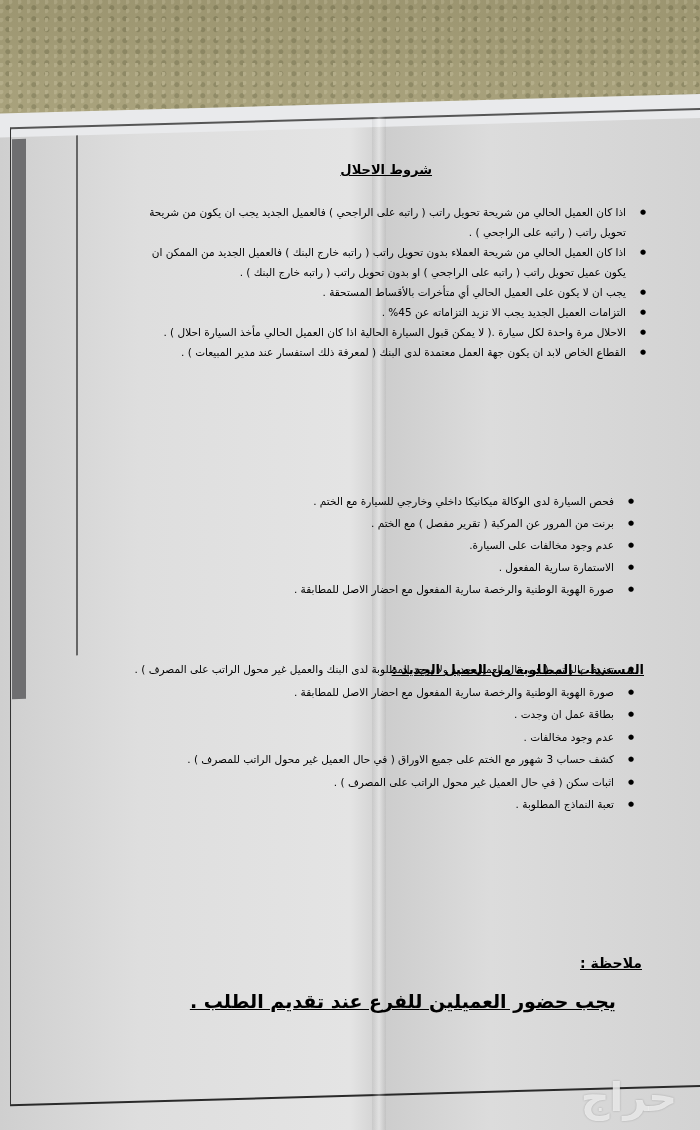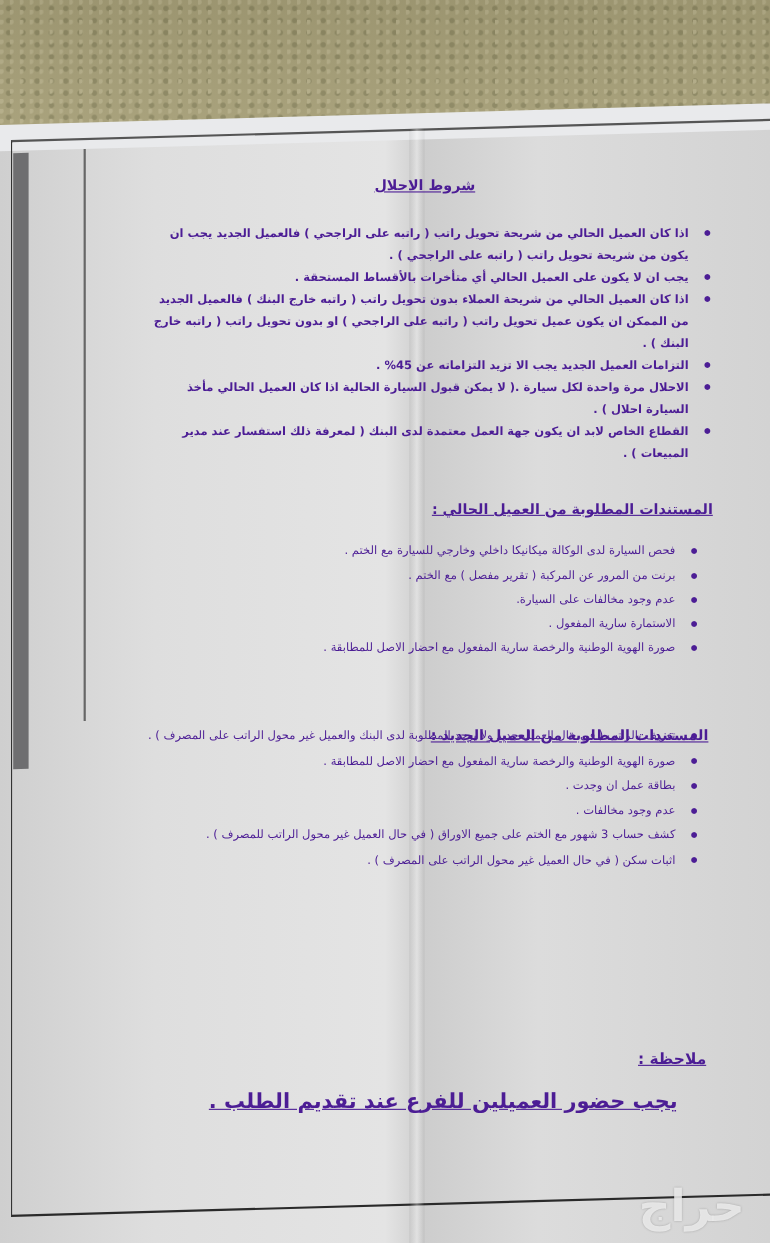--- a/index.html
+++ b/index.html
@@ -39,21 +39,21 @@
       border-left:1.5px solid #333; border-bottom:2px solid #2a2a2a;
       border-top:2px solid #555;
     }
     .vline {
       position:absolute; left:76px; top:10px; width:1.5px; height:520px;
       background:#666;
     }
     .content {
       position:absolute; left:0; top:0; width:700px; height:1130px;
       direction: rtl;
-      color:#4c1d95;
+      color:#000000;
     }
     .title {
       position:absolute; right:268px; top:162px;
       font-size:13px; font-weight:bold; text-decoration:underline;
     }
     .section-head {
       position:absolute; font-size:13px; font-weight:bold; text-decoration:underline;
     }
     ul.items {
       position:absolute; margin:0; padding:0; list-style:none;
@@ -88,47 +88,47 @@
   <div class="paper-top-lip"></div>
   <div class="border-frame"></div>
   <div class="left-bar"></div>
   <div class="vline"></div>
   <div class="fold-line"></div>
 </div>
 
 <div class="content">
   <div class="title">شروط الاحلال</div>
 
-  <ul class="items" style="right:52px; top:202px; width:520px;font-weight:bold;">
+  <ul class="items" style="right:52px; top:202px; width:520px;">
     <li>اذا كان العميل الحالي من شريحة تحويل راتب ( راتبه على الراجحي ) فالعميل الجديد يجب ان يكون من شريحة تحويل راتب ( راتبه على الراجحي ) .</li>
+    <li>اذا كان العميل الحالي من شريحة العملاء بدون تحويل راتب ( راتبه خارج البنك ) فالعميل الجديد من الممكن ان يكون عميل تحويل راتب ( راتبه على الراجحي ) او بدون تحويل راتب ( راتبه خارج البنك ) .</li>
     <li>يجب ان لا يكون على العميل الحالي أي متأخرات بالأقساط المستحقة .</li>
-    <li>اذا كان العميل الحالي من شريحة العملاء بدون تحويل راتب ( راتبه خارج البنك ) فالعميل الجديد من الممكن ان يكون عميل تحويل راتب ( راتبه على الراجحي ) او بدون تحويل راتب ( راتبه خارج البنك ) .</li>
     <li>التزامات العميل الجديد يجب الا تزيد التزاماته عن 45% .</li>
     <li>الاحلال مرة واحدة لكل سيارة .( لا يمكن قبول السيارة الحالية اذا كان العميل الحالي مأخذ السيارة احلال ) .</li>
     <li>القطاع الخاص لابد ان يكون جهة العمل معتمدة لدى البنك ( لمعرفة ذلك استفسار عند مدير المبيعات ) .</li>
   </ul>
 
-  <div class="section-head" style="right:52px; top:456px;">المستندات المطلوبة من العميل الحالي :</div>
 
   <ul class="items" style="right:64px; top:490px; width:520px; line-height:22px;">
     <li>فحص السيارة لدى الوكالة ميكانيكا داخلي وخارجي للسيارة مع الختم .</li>
     <li>برنت من المرور عن المركبة ( تقرير مفصل ) مع الختم .</li>
     <li>عدم وجود مخالفات على السيارة.</li>
     <li>الاستمارة سارية المفعول .</li>
     <li>صورة الهوية الوطنية والرخصة سارية المفعول مع احضار الاصل للمطابقة .</li>
   </ul>
 
   <div class="section-head" style="right:56px; top:662px;text-align:center;">المستندات المطلوبة من العميل الجديد :</div>
 
   <ul class="items" style="right:64px; top:658px; width:540px; line-height:22.5px;">
     <li>تعريف بالراتب ( في حال العميل جديد ولا يوجد المطلوبة لدى البنك والعميل غير محول الراتب على المصرف ) .</li>
     <li>صورة الهوية الوطنية والرخصة سارية المفعول مع احضار الاصل للمطابقة .</li>
     <li>بطاقة عمل ان وجدت .</li>
     <li>عدم وجود مخالفات .</li>
     <li>كشف حساب 3 شهور مع الختم على جميع الاوراق ( في حال العميل غير محول الراتب للمصرف ) .</li>
     <li>اثبات سكن ( في حال العميل غير محول الراتب على المصرف ) .</li>
+    <li>تعبة النماذج المطلوبة .</li>
   </ul>
 
   <div class="note-head">ملاحظة :</div>
   <div class="note-body">يجب حضور العميلين للفرع عند تقديم الطلب .</div>
 </div>
 
 <div class="watermark">حراج</div>
 
 </body></html>

